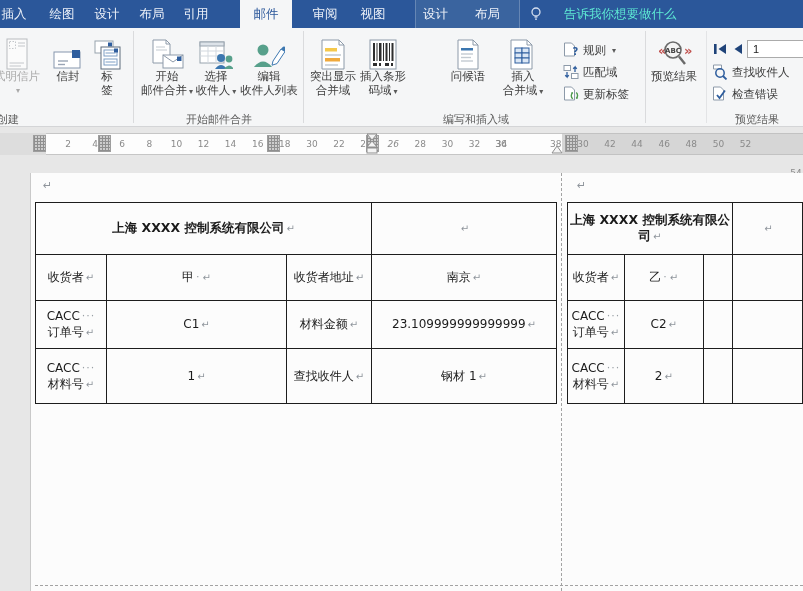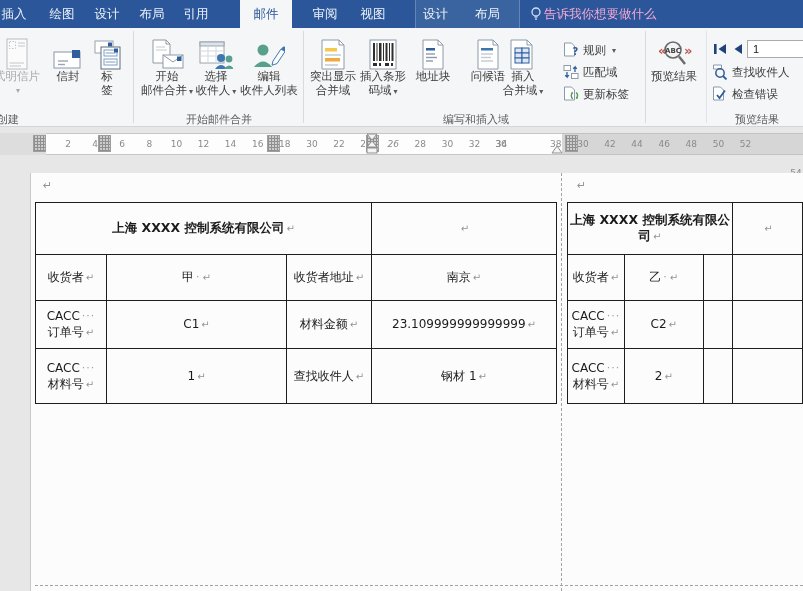--- a/index.html
+++ b/index.html
@@ -5,22 +5,22 @@
   html,body{margin:0;padding:0;}
   .screen{position:relative;width:803px;height:591px;overflow:hidden;background:#e7e7e7;
           font-family:"DejaVu Sans","Liberation Sans",sans-serif;-webkit-font-smoothing:antialiased;}
   
   .tabbar{position:absolute;top:0;left:0;width:803px;height:28px;background:#2b579a;}
   .tab{position:absolute;top:0;height:28px;display:flex;align-items:center;justify-content:center;
        font-size:12.5px;color:#eef2f9;cursor:default;}
   .tab.active{background:#f5f6f7;color:#2b579a;}
   .ctxpanel{position:absolute;top:0;left:415px;width:103px;height:28px;background:#3a649f;
             border-left:1px solid rgba(255,255,255,.22);border-right:1px solid rgba(255,255,255,.22);}
-  .tellme{position:absolute;top:0;left:528px;height:28px;display:flex;align-items:center;gap:0;
-          color:#f9a8d4;font-size:12.5px;}
+  .tellme{position:absolute;top:0;left:528px;height:28px;display:flex;align-items:center;gap:20px;
+          color:#5eead4;font-size:12.5px;}
   
   .ribbon{position:absolute;top:28px;left:0;width:803px;height:98px;background:#f5f6f7;
           border-bottom:1px solid #d4d5d7;}
   .sep{position:absolute;top:3px;height:92px;width:1px;background:#dadbdd;}
   .bigbtn{position:absolute;top:6px;display:flex;flex-direction:column;align-items:center;height:72px;}
   .bicon{height:36px;display:flex;align-items:flex-end;justify-content:center;}
   .bl{font-size:11.5px;line-height:13.5px;color:#3c3c3c;text-align:center;white-space:nowrap;}
   .dd{font-size:8px;color:#5a5a5a;margin-left:2px;}
   .disabled .bl{color:#a9a9a9;}
   .grouplabel{position:absolute;top:84px;font-size:11px;color:#5d5d5d;text-align:center;white-space:nowrap;
@@ -211,35 +211,22 @@
               <rect x="10" y="24" width="2" height="3"></rect>
             <rect x="16" y="24" width="4" height="3"></rect>
               <rect x="22" y="24" width="2" height="3"></rect>
           </g>
         </svg>
       </span>
       <span class="bl">插入条形</span>
       <span class="bl"><span>码域</span><span class="dd">▾</span></span>
     </div>
 
-    <div class="bigbtn" style="left:412px;width:42px">
-      <span class="bicon">
-        <svg width="24" height="31" viewBox="0 0 24 31">
-          <path d="M2 1 h15 l5 5 v24 h-20 z" fill="#fff" stroke="#8d9aa9"></path>
-          <path d="M17 1 v5 h5" fill="none" stroke="#8d9aa9"></path>
-          <rect x="5" y="9" width="9" height="2.5" fill="#2f5e9e"></rect>
-          <line x1="5" y1="15" x2="14" y2="15" stroke="#8d9aa9" stroke-width="1.4"></line>
-          <line x1="5" y1="18.5" x2="16" y2="18.5" stroke="#8d9aa9" stroke-width="1.4"></line>
-          <line x1="5" y1="22" x2="12" y2="22" stroke="#8d9aa9" stroke-width="1.4"></line>
-        </svg>
-      </span>
-      <span class="bl">地址块</span>
-    </div>
-
-    <div class="bigbtn" style="left:468px;width:40px">
+
+    <div class="bigbtn" style="left:448px;width:40px">
       <span class="bicon">
         <svg width="24" height="31" viewBox="0 0 24 31">
           <path d="M2 1 h15 l5 5 v24 h-20 z" fill="#fff" stroke="#8d9aa9"></path>
           <path d="M17 1 v5 h5" fill="none" stroke="#8d9aa9"></path>
           <rect x="5" y="9" width="12" height="2.5" fill="#3c77b0"></rect>
           <line x1="5" y1="15" x2="17" y2="15" stroke="#c3cad1" stroke-width="1.4"></line>
           <line x1="5" y1="18.5" x2="15" y2="18.5" stroke="#c3cad1" stroke-width="1.4"></line>
           <line x1="5" y1="22" x2="17" y2="22" stroke="#c3cad1" stroke-width="1.4"></line>
         </svg>
       </span>

